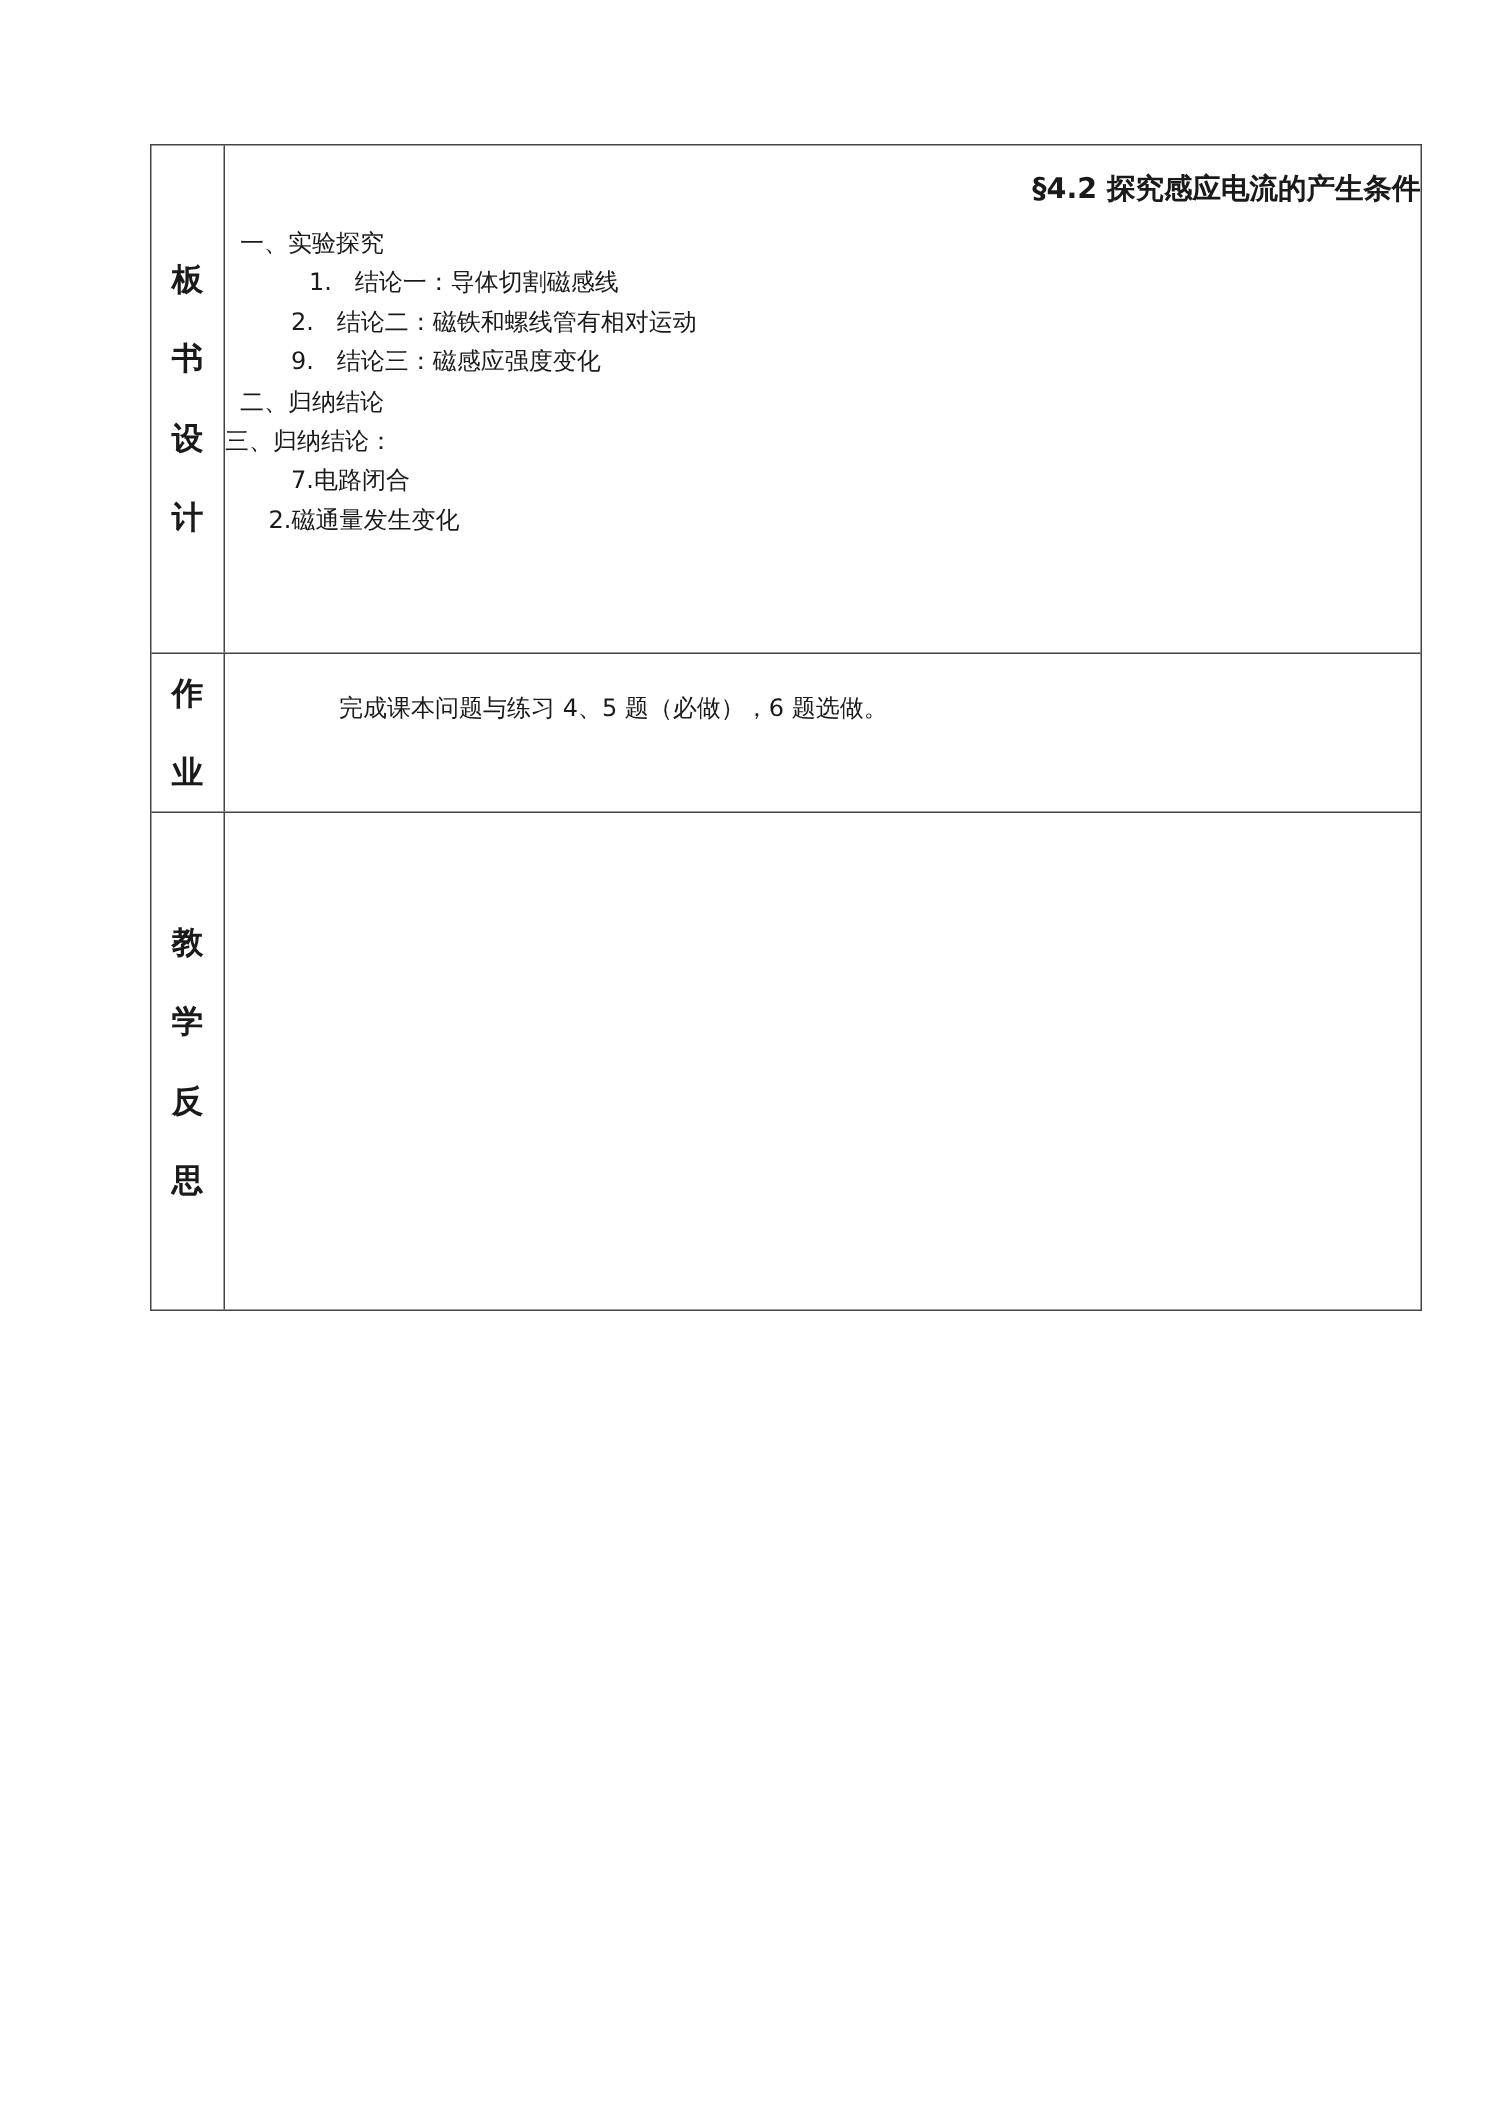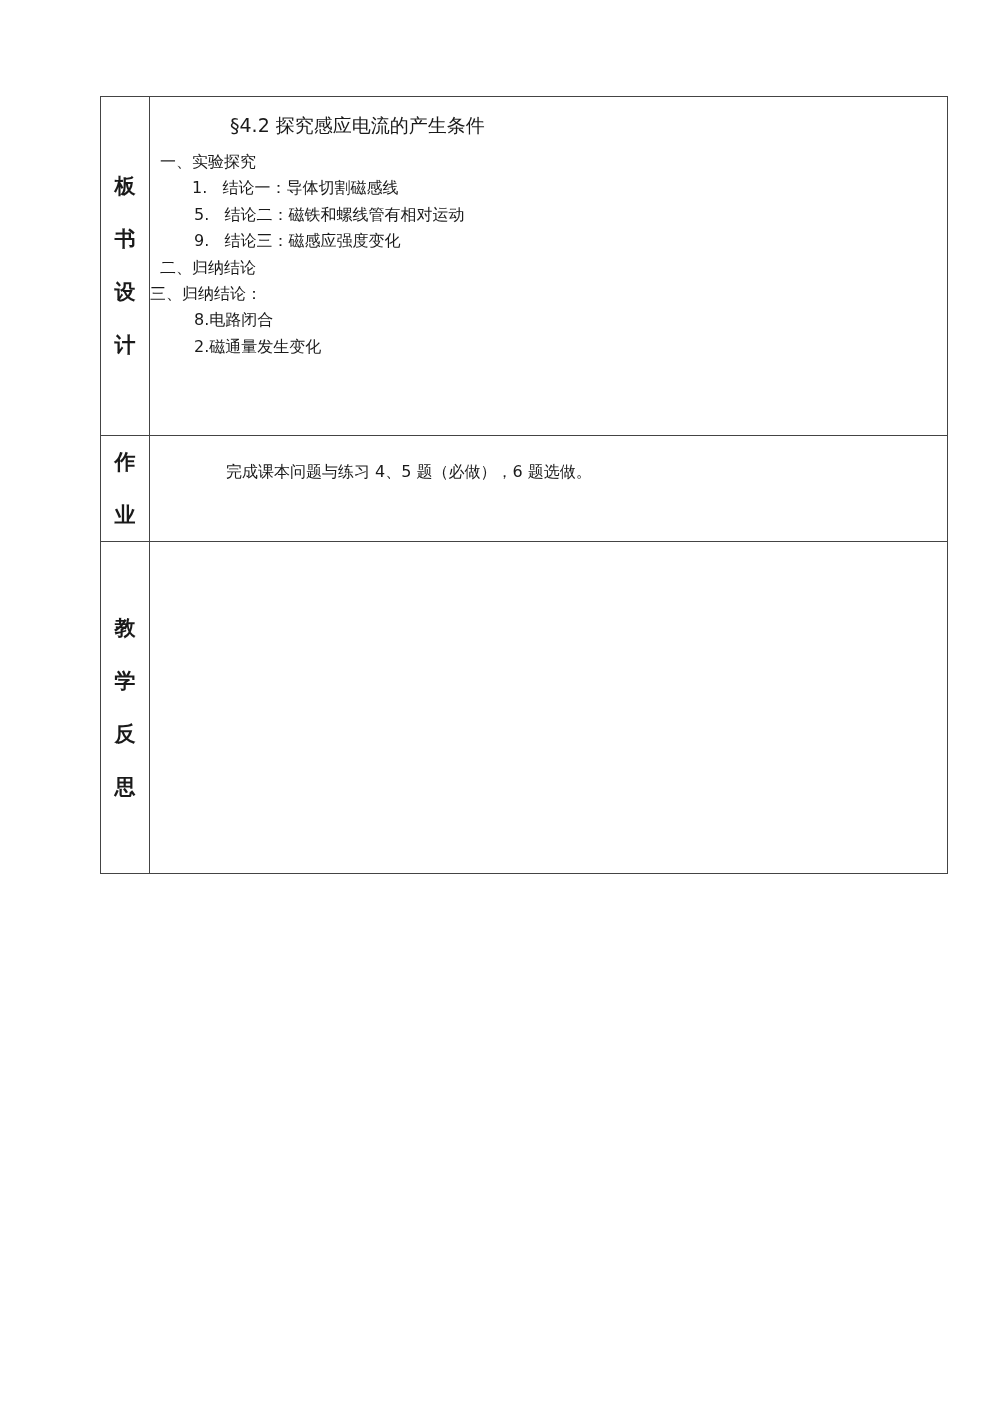--- a/index.html
+++ b/index.html
@@ -6,45 +6,45 @@
   body { width: 1000px; height: 1417px; position: relative; font-family: "DejaVu Sans", "Liberation Sans", sans-serif; color: #1a1a1a; }
   .table { position: absolute; left: 100px; top: 96px; width: 848px; border: 1px solid #444; box-sizing: border-box; }
   .row { display: flex; border-bottom: 1px solid #444; box-sizing: border-box; }
   .row:last-child { border-bottom: none; }
   .label-cell { width: 49px; border-right: 1px solid #444; box-sizing: border-box; display: flex; flex-direction: column; align-items: center; justify-content: center; font-weight: bold; font-size: 21px; }
   .label-cell span { display: block; line-height: 53px; }
   .content-cell { flex: 1; position: relative; font-size: 16px; }
   .r1 { height: 339px; }
   .r2 { height: 106px; }
   .r3 { height: 331px; }
-  .title { position: absolute; left: 0; right: 0; top: 16px; text-align: left; padding-left: 80px; font-size: 19px; font-weight: normal; }
+  .title { position: absolute; left: 0; right: 0; top: 16px; text-align: right; padding-left: 80px; font-size: 19px; font-weight: bold; }
   .line { position: absolute; white-space: pre; line-height: 20px; }
 </style>
 </head>
 <body>
 
 <div class="table">
 
   <div class="row r1">
     <div class="label-cell">
       <span>板</span>
       <span>书</span>
       <span>设</span>
       <span>计</span>
     </div>
     <div class="content-cell">
       <div class="title">§4.2  探究感应电流的产生条件</div>
       <div class="line" style="left:10px;top:55px">一、实验探究</div>
-      <div class="line" style="left:42px;top:81px">1.   结论一：导体切割磁感线</div>
-      <div class="line" style="left:44px;top:108px">5.   结论二：磁铁和螺线管有相对运动</div>
+      <div class="line" style="left:56px;top:81px">1.   结论一：导体切割磁感线</div>
+      <div class="line" style="left:44px;top:108px">2.   结论二：磁铁和螺线管有相对运动</div>
       <div class="line" style="left:44px;top:134px">9.   结论三：磁感应强度变化</div>
       <div class="line" style="left:10px;top:161px">二、归纳结论</div>
       <div class="line" style="left:0;top:187px">三、归纳结论：</div>
-      <div class="line" style="left:44px;top:213px">8.电路闭合</div>
-      <div class="line" style="left:44px;top:240px">2.磁通量发生变化</div>
+      <div class="line" style="left:44px;top:213px">7.电路闭合</div>
+      <div class="line" style="left:29px;top:240px">2.磁通量发生变化</div>
     </div>
   </div>
 
   <div class="row r2">
     <div class="label-cell">
       <span>作</span>
       <span>业</span>
     </div>
     <div class="content-cell">
       <div class="line" style="left:76px;top:26px">完成课本问题与练习 4、5 题（必做），6 题选做。</div>

